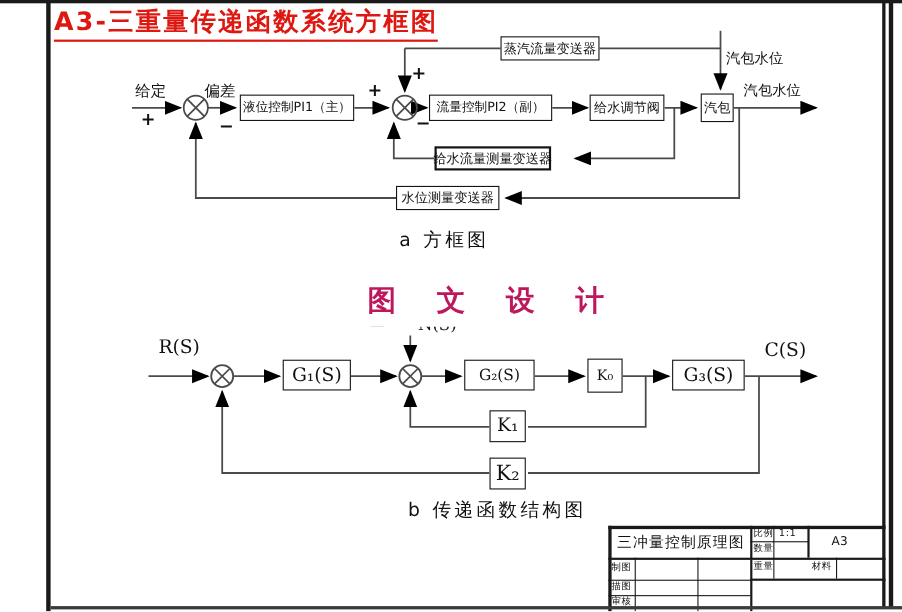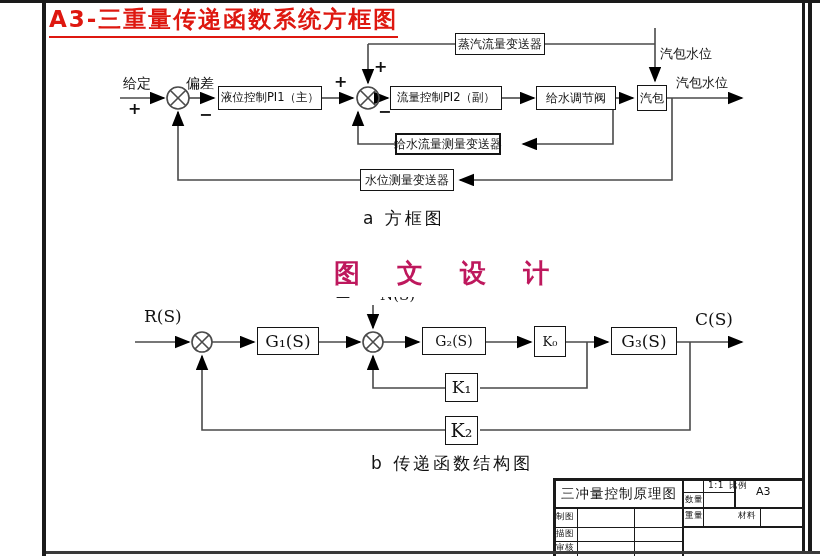--- a/index.html
+++ b/index.html
@@ -75,21 +75,21 @@
       <path d="M445,430 H202 V356" marker-end="url(#arr)"></path>
       <circle cx="202" cy="342" r="10"></circle>
       <path d="M195,335 L209,349 M209,335 L195,349"></path>
       <circle cx="373" cy="342" r="10"></circle>
       <path d="M366,335 L380,349 M380,335 L366,349"></path>
     </g>
   </svg>
 
   <div class="blk" style="left:218px;top:86px;width:104px;height:24px;font-size:11.5px;">液位控制PI1（主）</div>
   <div class="blk" style="left:390px;top:86px;width:112px;height:24px;font-size:11.5px;">流量控制PI2（副）</div>
-  <div class="blk" style="left:536px;top:86px;width:80px;height:24px;">给水调节阀</div>
+  <div class="blk" style="left:536px;top:86px;width:68px;height:24px;">给水调节阀</div>
   <div class="blk" style="left:637px;top:85px;width:30px;height:26px;">汽包</div>
   <div class="blk" style="left:455px;top:33px;width:90px;height:22px;">蒸汽流量变送器</div>
   <div class="blk" style="left:395px;top:133px;width:106px;height:22px;border-width:2px;font-family:Liberation Serif, serif;">给水流量测量变送器</div>
   <div class="blk" style="left:360px;top:169px;width:94px;height:22px;">水位测量变送器</div>
 
   <div class="lbl" style="left:123px;top:76px;font-size:14px;">给定</div>
   <div class="sign" style="left:128px;top:101px;">+</div>
   <div class="lbl" style="left:186px;top:76px;font-size:14px;">偏差</div>
   <div class="sign" style="left:199px;top:107px;">−</div>
   <div class="sign" style="left:334px;top:74px;">+</div>
@@ -123,21 +123,21 @@
     <div class="vline" style="left:760px;top:507px;width:1px;height:19px;"></div>
     <div class="hline" style="left:682px;top:492px;width:53px;height:1px;"></div>
     <div class="hline" style="left:553px;top:507px;width:252px;height:1.5px;"></div>
     <div class="hline" style="left:682px;top:526px;width:123px;height:1.5px;"></div>
     <div class="vline" style="left:577px;top:507px;width:1px;height:49px;"></div>
     <div class="vline" style="left:634px;top:507px;width:1px;height:49px;"></div>
     <div class="hline" style="left:553px;top:527px;width:129px;height:1px;"></div>
     <div class="hline" style="left:553px;top:541px;width:129px;height:1px;"></div>
 
     <div class="lbl" style="left:561px;top:487px;font-size:13.5px;letter-spacing:1px;">三冲量控制原理图</div>
-    <div class="tb-lbl" style="left:685px;top:481px;padding-left:44px;">比例</div>
+    <div class="tb-lbl" style="left:685px;top:481px;">比例</div>
     <div class="tb-lbl" style="left:708px;top:481px;font-size:9px;">1:1</div>
     <div class="tb-lbl" style="left:685px;top:495px;">数量</div>
     <div class="tb-lbl" style="left:685px;top:511px;">重量</div>
     <div class="tb-lbl" style="left:738px;top:511px;">材料</div>
     <div class="lbl" style="left:756px;top:486px;font-size:11px;">A3</div>
     <div class="tb-lbl" style="left:556px;top:512px;">制图</div>
     <div class="tb-lbl" style="left:556px;top:529px;">描图</div>
     <div class="tb-lbl" style="left:556px;top:543px;">审核</div>
   </div>
 

